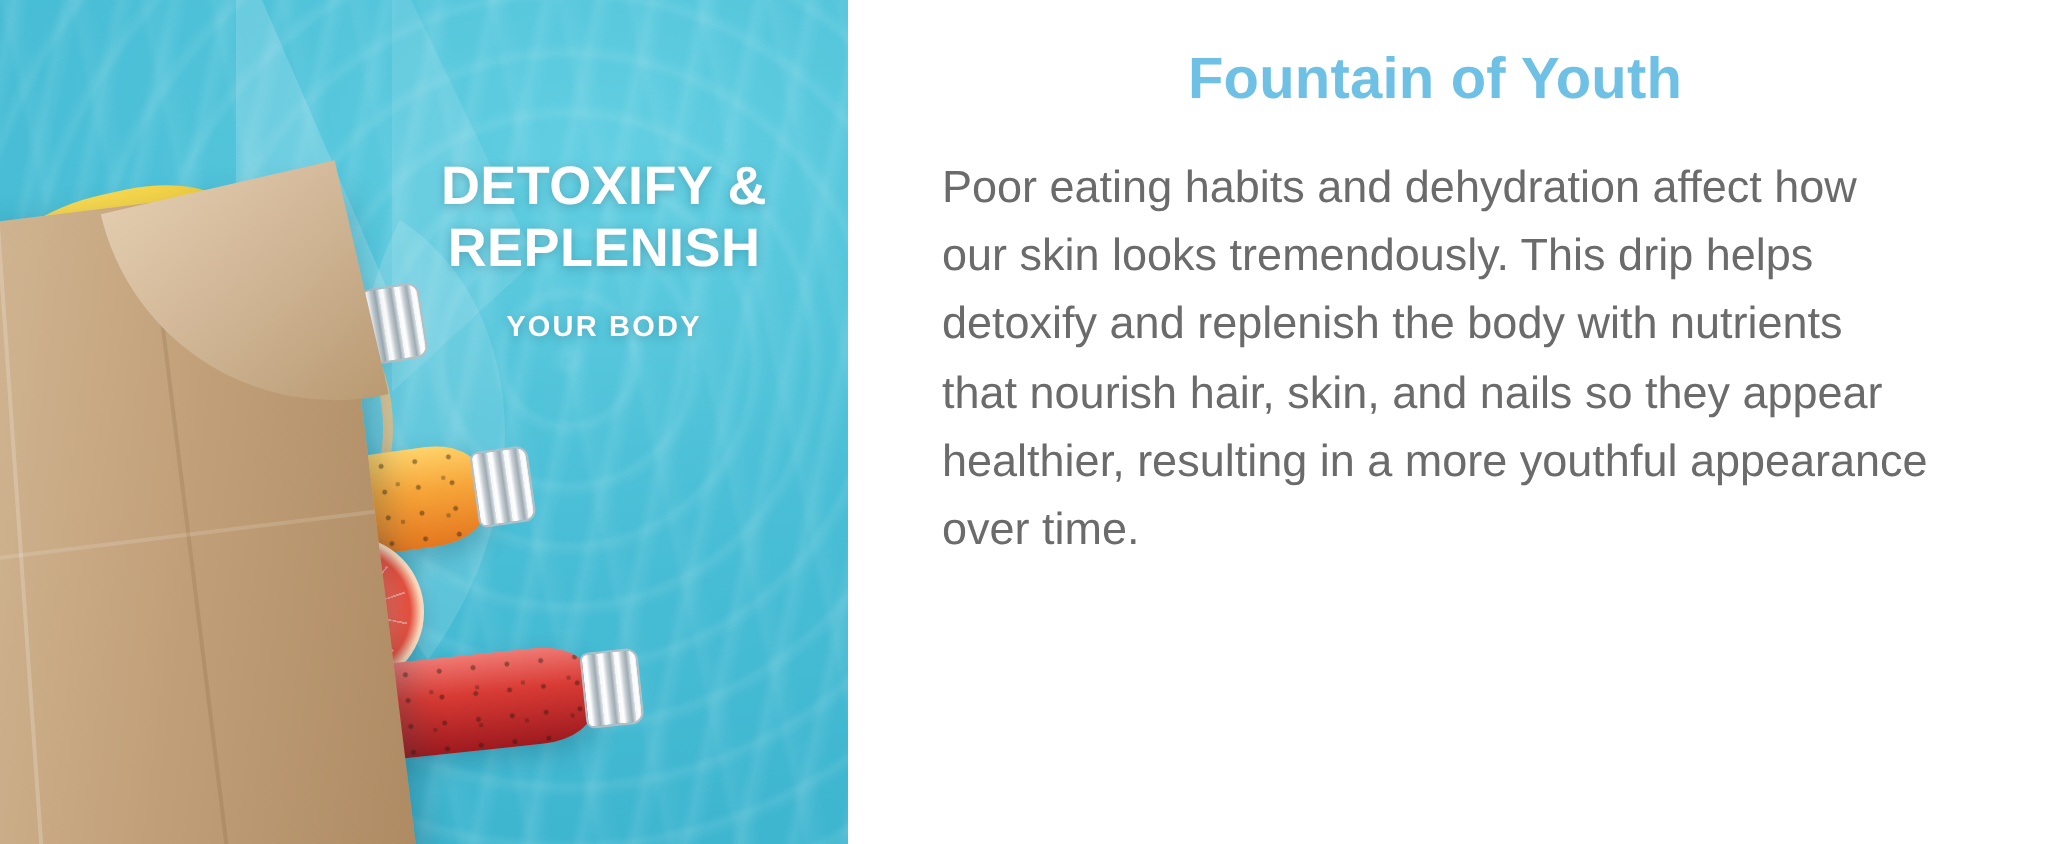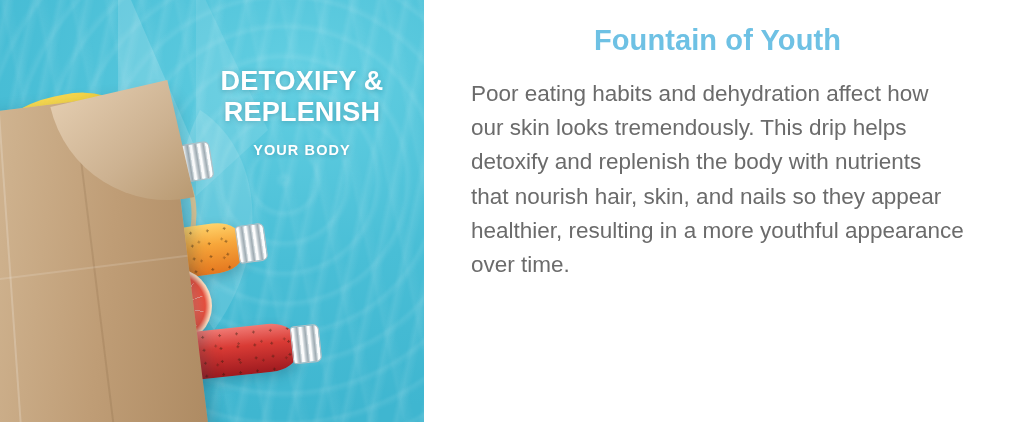--- a/index.html
+++ b/index.html
@@ -294,21 +294,21 @@
   
   .promo-text {
     position: absolute;
     left: 196px;
     top: 62px;
     width: 212px;
     text-align: center;
     z-index: 6;
   }
   .promo-headline {
-    margin: 4px;
+    margin: 16px;
     color: #ffffff;
     font-size: 27px;
     line-height: 1.14;
     font-weight: bold;
     letter-spacing: .2px;
     text-shadow: 0 1px 5px rgba(20,80,100,.30);
   }
   .promo-subhead {
     margin: 14px 0 0 0;
     color: #ffffff;

